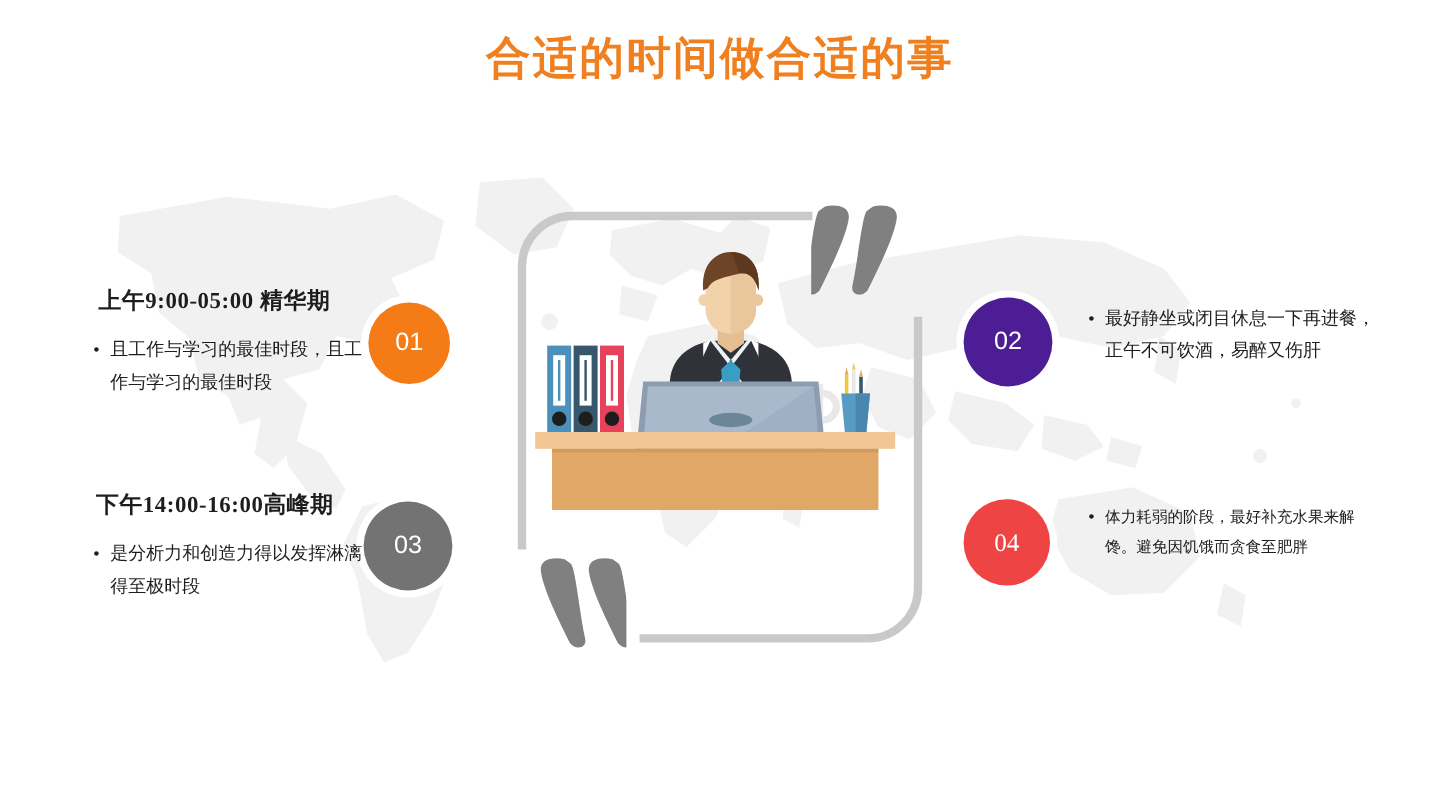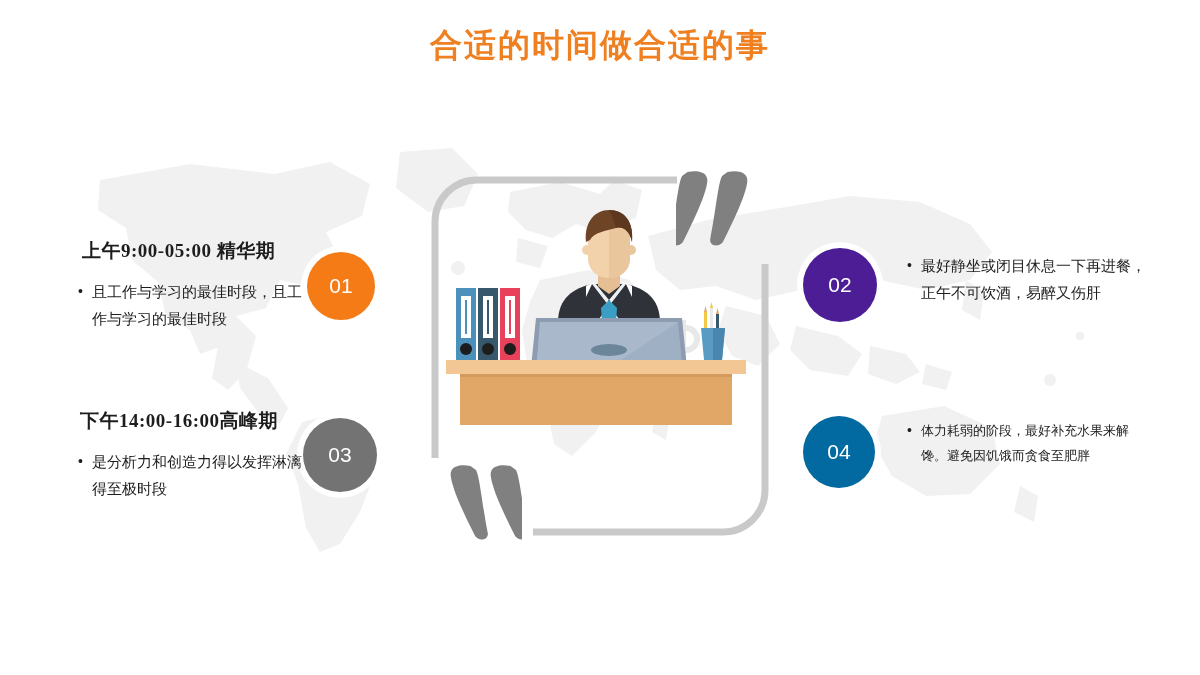--- a/index.html
+++ b/index.html
@@ -11,21 +11,21 @@
   }
   #slide { position:absolute; inset:0; width:1200px; height:675px; background:#fff; overflow:hidden; }
 
   
   #worldmap { position:absolute; left:40px; top:140px; width:1130px; height:420px; opacity:1; }
 
   
   #title {
     position:absolute; top:24px; left:0; width:1200px;
     text-align:center;
-    font-size:32px; font-weight:bold; letter-spacing:2px;
+    font-size:37px; font-weight:bold; letter-spacing:2px;
     color:#ef7f1f;
     font-family:"DejaVu Sans","Liberation Sans",sans-serif;
     white-space:nowrap;
   }
 
   
   #frame { position:absolute; left:415px; top:160px; width:370px; height:395px; }
 
   
   #illus { position:absolute; left:440px; top:210px; width:320px; height:215px; }
@@ -41,21 +41,21 @@
     border-radius:50%;
     display:flex; align-items:center; justify-content:center;
     color:#ffffff;
     font-size:21px;
     font-family:"Liberation Sans","DejaVu Sans",sans-serif;
     box-shadow:0 0 0 6px #ffffff;
   }
   #circle-01 { left:307px; top:252px; width:68px; height:68px; background:#f47b15; }
   #circle-02 { left:803px; top:248px; width:74px; height:74px; background:#4c1d95; }
   #circle-03 { left:303px; top:418px; width:74px; height:74px; background:#737373; }
-  #circle-04 { left:803px; top:416px; width:72px; height:72px; background:#0369a1; }
+  #circle-04 { left:803px; top:416px; width:72px; height:72px; background:#ef4444;font-family:Liberation Serif, serif; }
 
   
   .block { position:absolute; }
   .blk-head {
     font-family:"Liberation Serif","DejaVu Serif",serif;
     font-weight:bold;
     font-size:19px;
     color:#1d1d1d;
     white-space:nowrap;
     letter-spacing:0.5px;

